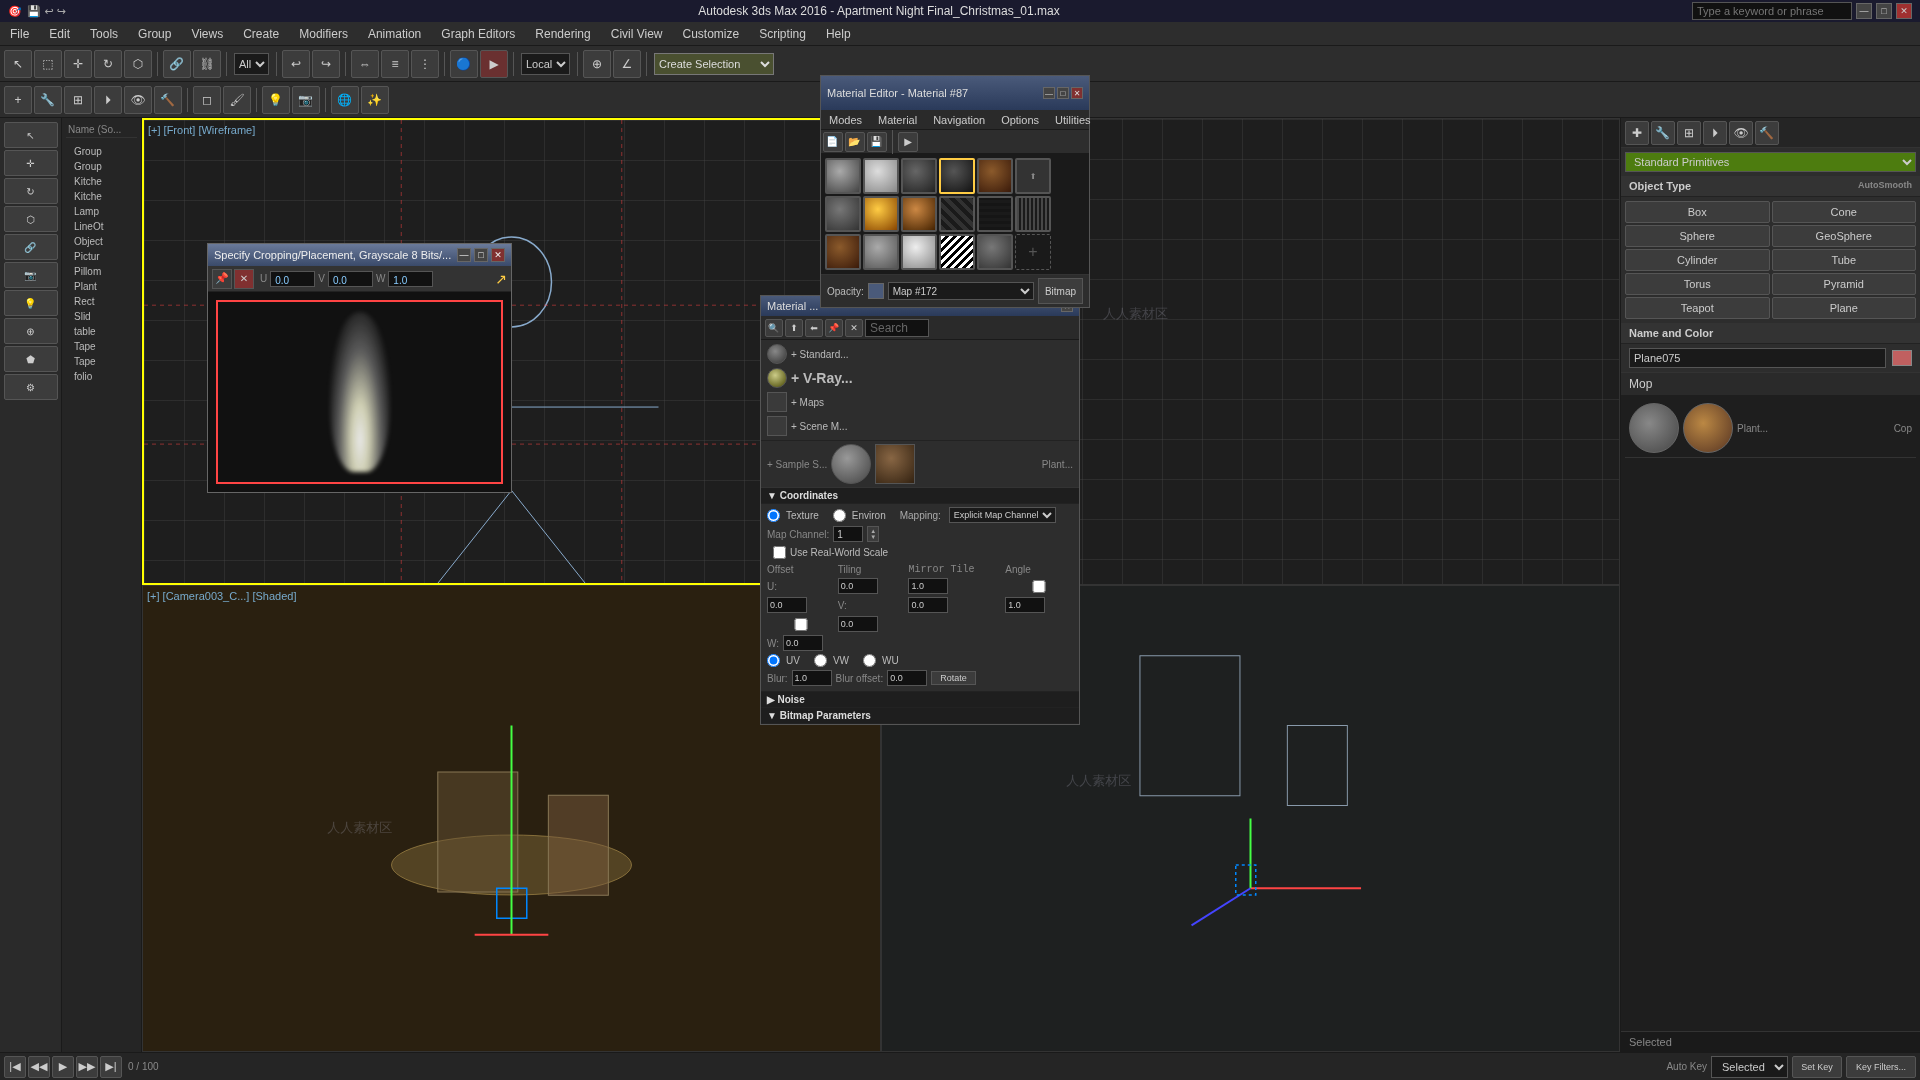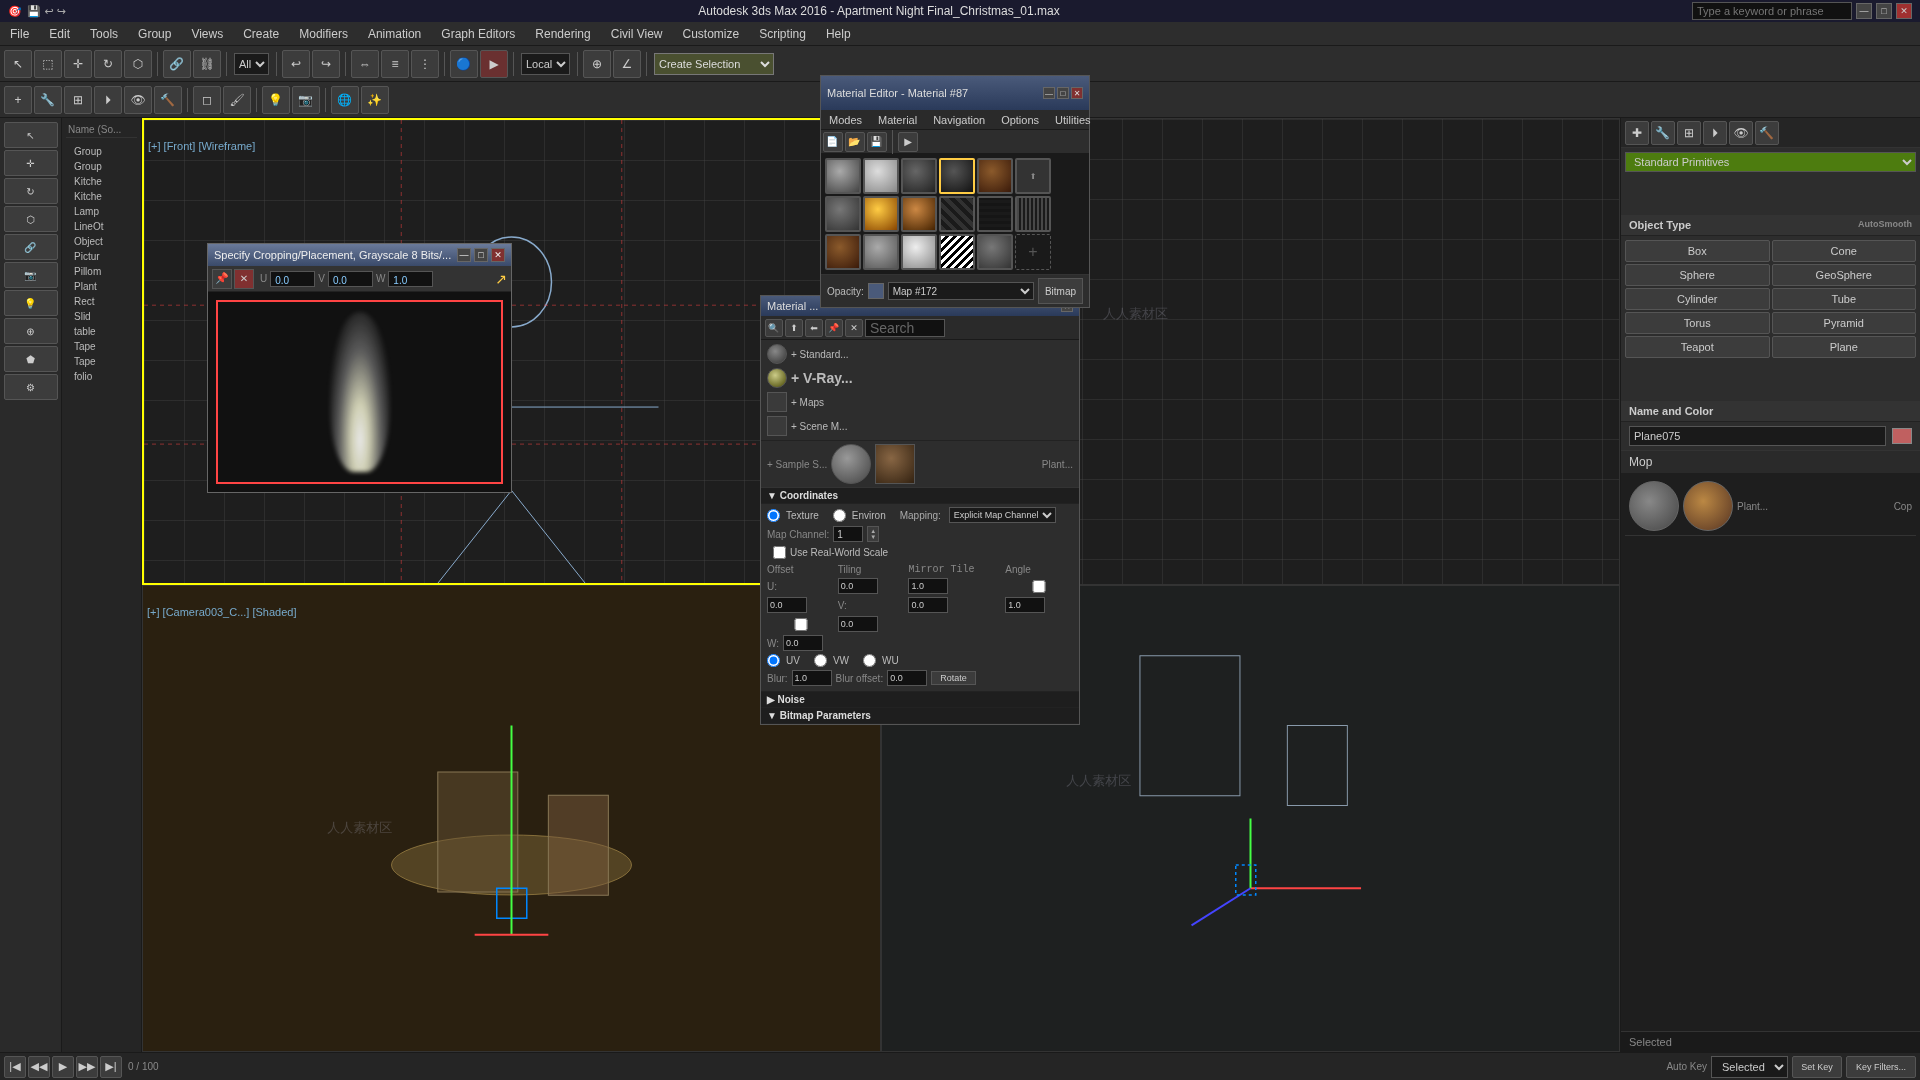--- a/index.html
+++ b/index.html
@@ -108,21 +108,21 @@
       position: relative;
     }
     .viewport {
       border: 1px solid #333;
       position: relative;
       background: #222;
       overflow: hidden;
     }
     .viewport-label {
       position: absolute;
-      top: 20px; left: 4px;
+      top: 4px; left: 4px;
       color: #7ac;
       font-size: 11px;
       z-index: 2;
     }
     .vp-grid {
       position: absolute;
       top: 0; left: 0; right: 0; bottom: 0;
       background-image:
         linear-gradient(rgba(80,80,80,0.3) 1px, transparent 1px),
         linear-gradient(90deg, rgba(80,80,80,0.3) 1px, transparent 1px);
@@ -310,21 +310,20 @@
       padding: 2px 4px;
       width: 100%;
     }
     .cp-section-title {
       background: #333;
       color: #ccc;
       font-size: 11px;
       padding: 4px 8px;
       border-bottom: 1px solid #222;
       font-weight: bold;
-      margin-top: 39px;
     }
     .cp-button-grid {
       display: grid;
       grid-template-columns: 1fr 1fr;
       gap: 2px;
       padding: 4px;
     }
     .cp-btn {
       background: #3c3c3c;
       border: 1px solid #555;
@@ -832,21 +831,21 @@
       <div style="width:12px;height:12px;background:#444;border:1px solid #666;cursor:pointer;display:flex;align-items:center;justify-content:center;font-size:8px;">✕</div>
     </div>
   </div>
 
   <div style="background:#2a2a2a;height:24px;display:flex;align-items:center;padding:0 4px;gap:2px;border-bottom:1px solid #1a1a1a;">
     <div class="tool-btn" style="width:18px;height:18px;font-size:9px;">🔍</div>
     <div class="tool-btn" style="width:18px;height:18px;font-size:9px;">⬆</div>
     <div class="tool-btn" style="width:18px;height:18px;font-size:9px;">⬅</div>
     <div class="tool-btn" style="width:18px;height:18px;font-size:9px;">📌</div>
     <div class="tool-btn" style="width:18px;height:18px;font-size:9px;">✕</div>
-    <input type="text" value="Search" style="background: rgb(17, 17, 17); border: 1px solid rgb(85, 85, 85); color: rgb(102, 102, 102); font-size: 14px; padding: 1px 4px; height: 18px; width: 80px;">
+    <input type="text" value="Search" style="background: rgb(17, 17, 17); border: 1px solid rgb(85, 85, 85); color: rgb(102, 102, 102); font-size: 12px; padding: 1px 4px; height: 18px; width: 64px;">
   </div>
 
   <div style="padding:2px 4px;border-bottom:1px solid #222;">
     <div style="display:flex;gap:4px;align-items:center;padding:2px;cursor:pointer;">
       <div style="width:20px;height:20px;background:radial-gradient(circle at 40% 35%,#888,#333);border:1px solid #555;border-radius:50%;"></div>
       <span style="font-size:10px;color:#bbb;">+ Standard...</span>
     </div>
     <div style="display:flex;gap:4px;align-items:center;padding:2px;cursor:pointer;">
       <div style="width:20px;height:20px;background:radial-gradient(circle at 40% 35%,#cc8,#440);border:1px solid #555;border-radius:50%;"></div>
       <span style="font-size:14px;color:#bbb;font-weight:bold;">+ V-Ray...</span>

